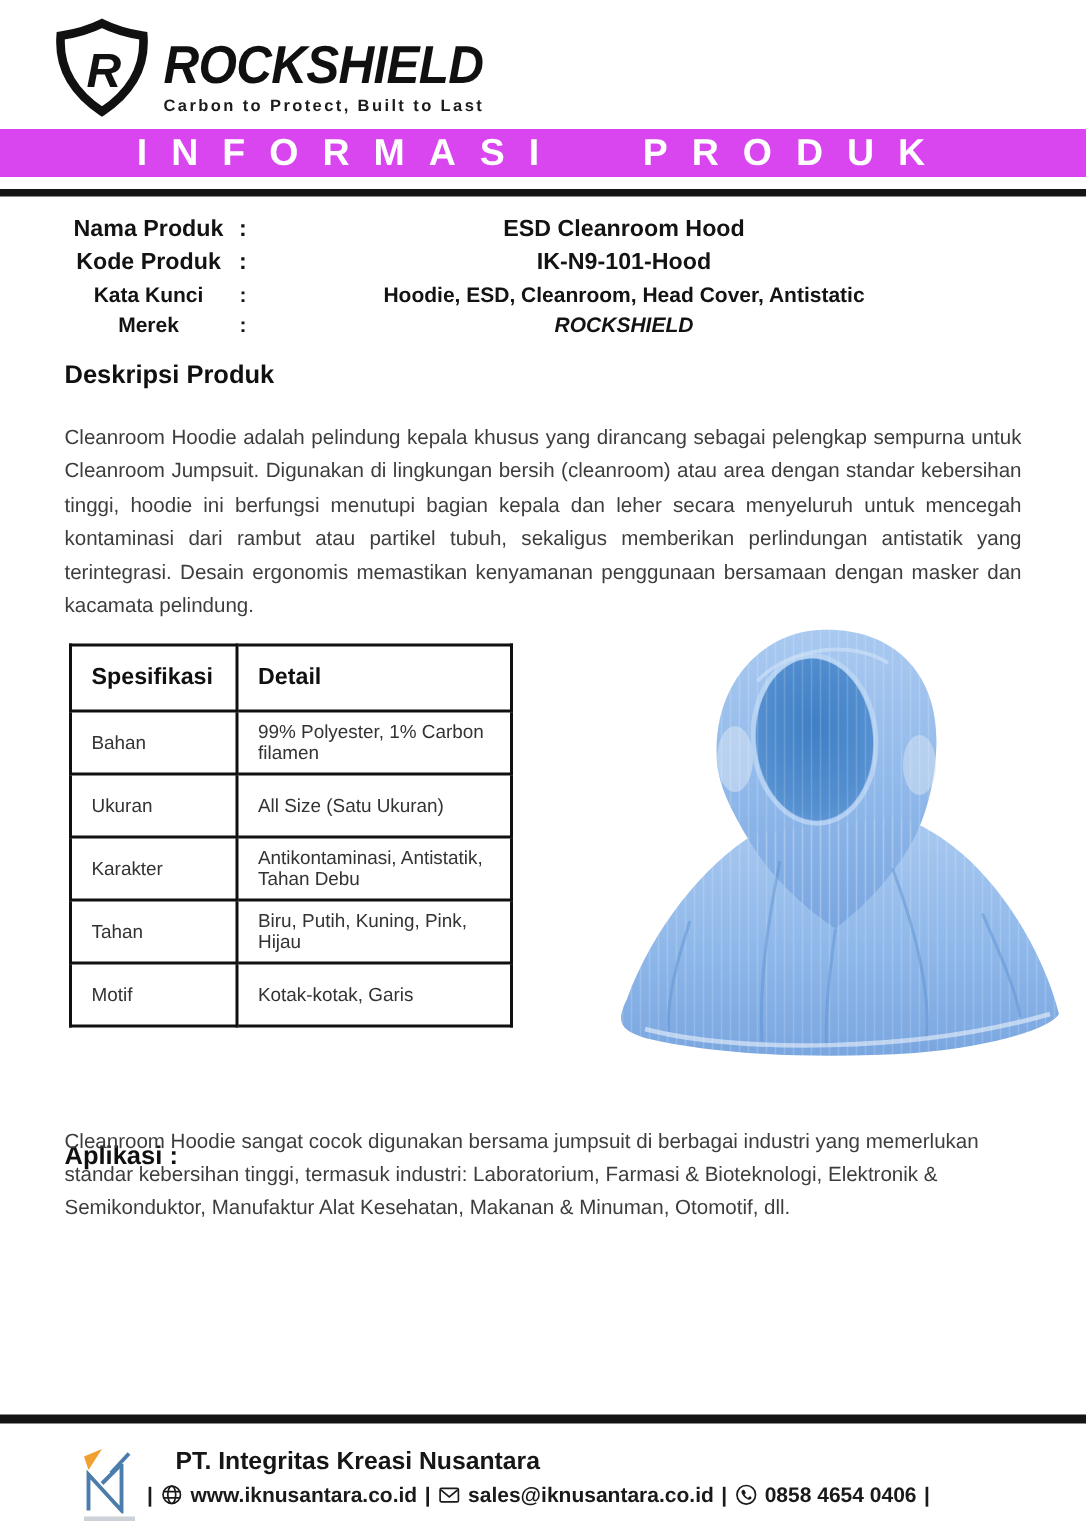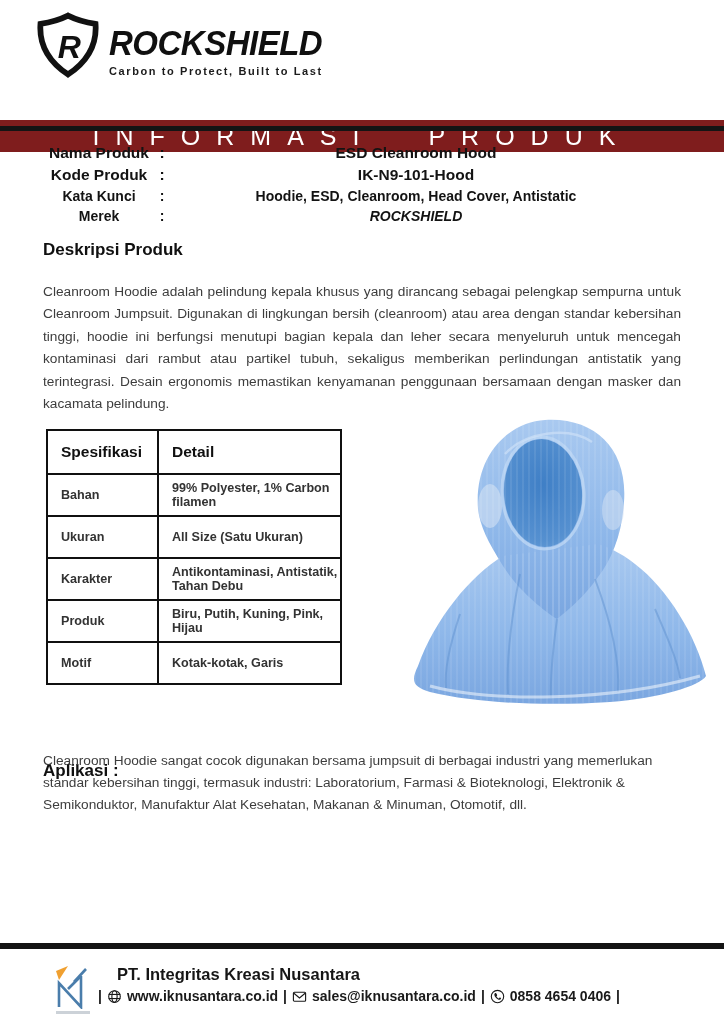--- a/index.html
+++ b/index.html
@@ -15,22 +15,22 @@
   .brand-name {
     font-size:33px; font-weight:700; font-style:italic; letter-spacing:-.5px;
     color:#101010; line-height:1; transform:scaleY(1.08); transform-origin:left top;
   }
   .brand-tagline {
     margin-top:7px; font-size:11px; font-weight:700; letter-spacing:1.6px;
     color:#1b1b1b; white-space:nowrap;
   }
   .banner {
     position:absolute; left:0; top:86px; width:724px; height:32px;
-    background:#7f1d1d; color:#ffffff; display:flex; align-items:center; justify-content:center;
-    font-size:25px; font-weight:400; letter-spacing:16px; word-spacing:30px; white-space:nowrap;margin-top:34px;
+    background:#d946ef; color:#ffffff; display:flex; align-items:center; justify-content:center;
+    font-size:25px; font-weight:700; letter-spacing:16px; word-spacing:30px; white-space:nowrap;
   }
   .divider-top { position:absolute; left:0; top:126px; width:724px; height:5px; background:#141414; }
   
   .info-block { position:absolute; left:43px; top:142px; width:620px;text-align:center; }
   .info-row { display:grid; grid-template-columns:112px 14px 1fr; align-items:baseline; }
   .info-row .lbl, .info-row .sep, .info-row .val { font-weight:700; color:#131313; }
   .info-row.lg  { font-size:15.5px; line-height:21.5px; }
   .info-row.sm  { font-size:14px;   line-height:19.5px; }
   .val.italic { font-style:italic; }
   
@@ -41,21 +41,21 @@
   }
   
   .spec-table {
     position:absolute; left:46px; top:429px; width:296px;
     border-collapse:collapse; table-layout:fixed;
   }
   .spec-table th, .spec-table td {
     border:2px solid #101010; padding-left:13px; vertical-align:middle; text-align:left;
   }
   .spec-table th { height:44px; font-size:15.5px; font-weight:700; color:#101010; }
-  .spec-table td { height:42px; font-size:12.6px; font-weight:700; color:#333333; }
+  .spec-table td { height:42px; font-size:12.6px; font-weight:400; color:#333333; }
   .spec-table col.c1 { width:111px; }
   
   .hood-img { position:absolute; left:400px; top:414px; width:322px; height:292px; }
   
   .app-heading { position:absolute; left:43px; top:761px; font-size:17px; font-weight:700; color:#101010; }
   .app-body {
     position:absolute; left:43px; top:750px; width:652px;
     font-size:13.7px; line-height:22px; color:#3d3d3d;
   }
   
@@ -132,21 +132,21 @@
     </tr>
     <tr>
       <td>Ukuran</td>
       <td>All Size (Satu Ukuran)</td>
     </tr>
     <tr>
       <td>Karakter</td>
       <td>Antikontaminasi, Antistatik, Tahan Debu</td>
     </tr>
     <tr>
-      <td>Produk</td>
+      <td>Tahan</td>
       <td>Biru, Putih, Kuning, Pink, Hijau</td>
     </tr>
     <tr>
       <td>Motif</td>
       <td>Kotak-kotak, Garis</td>
     </tr>
   </tbody>
     </table>
 
   <svg class="hood-img" viewBox="0 0 322 292">

